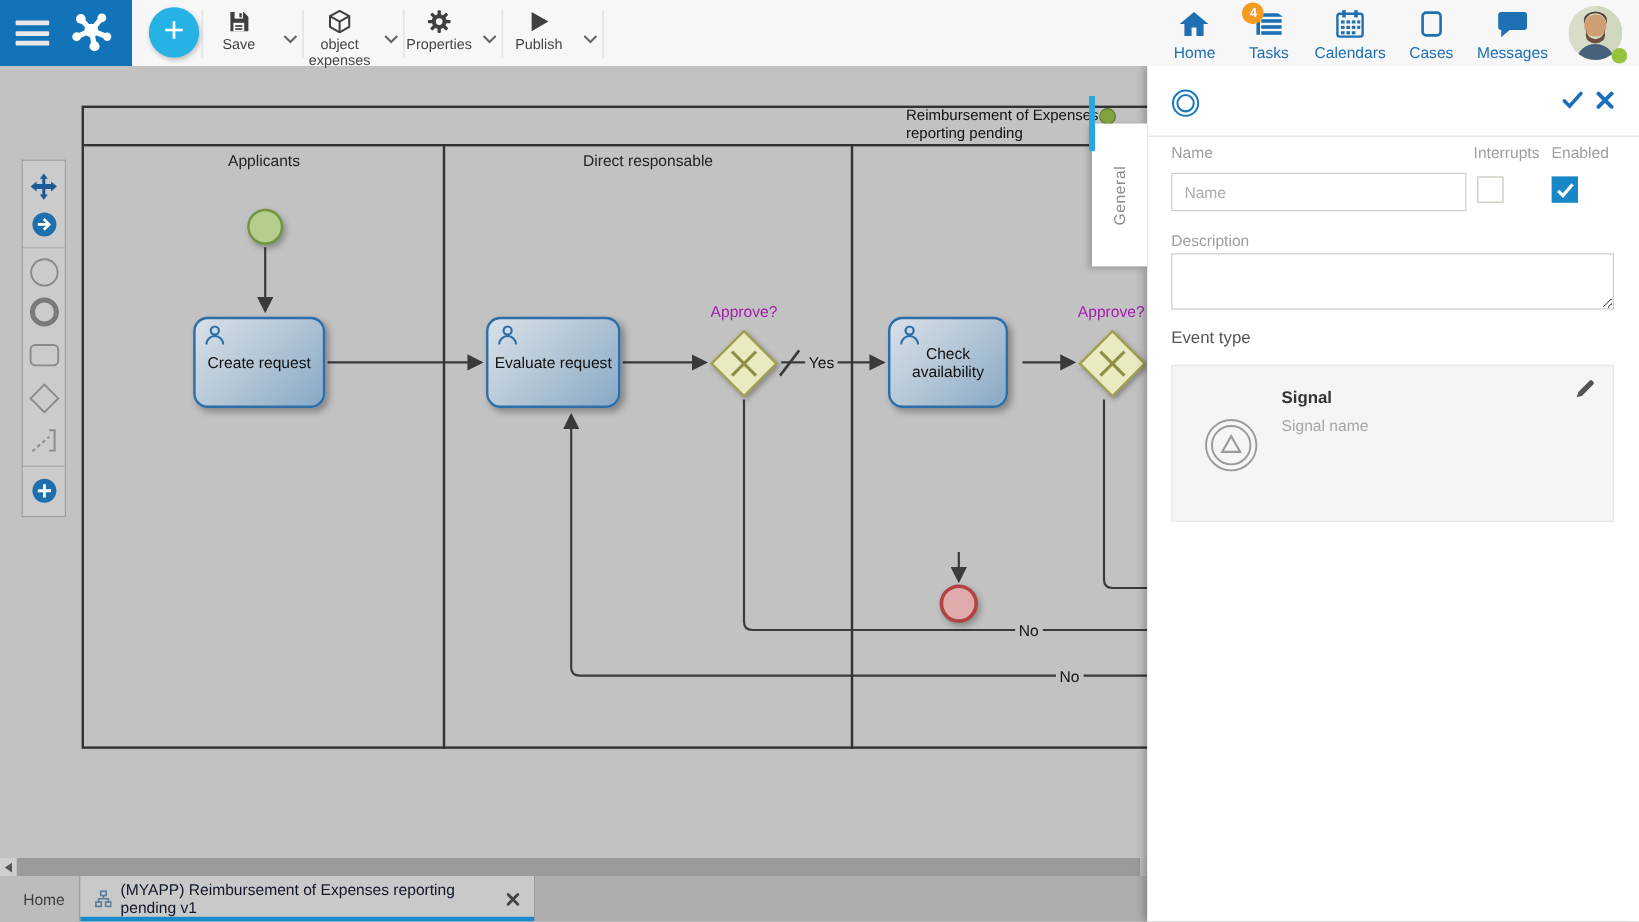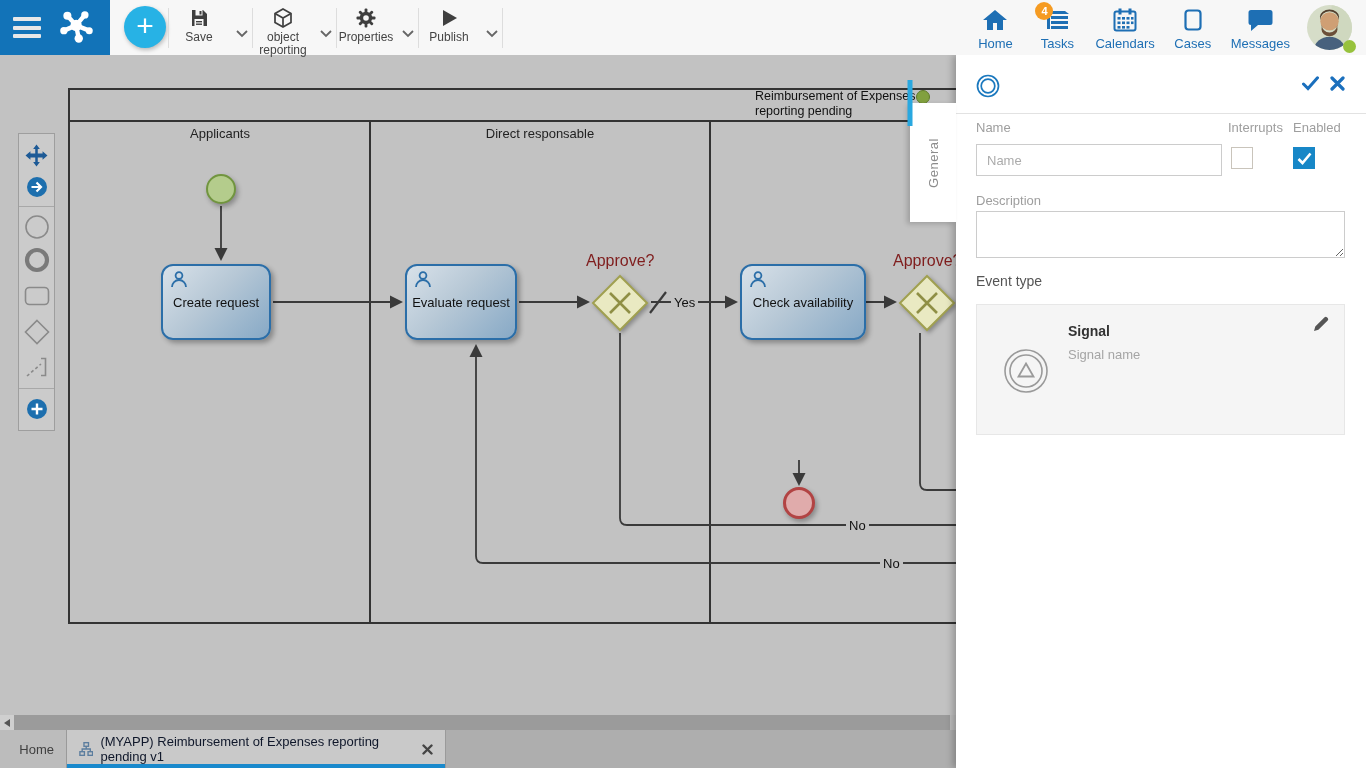--- a/index.html
+++ b/index.html
@@ -38,21 +38,21 @@
           box-shadow:3px 3px 5px rgba(0,0,0,.3); cursor:pointer; }
   .task .task-label { position:absolute; left:4px; right:4px; top:50%; transform:translateY(-50%); text-align:center; font-size:13px; color:#111; line-height:15px; }
   .task .person { position:absolute; left:7px; top:5px; }
 
   .event { position:absolute; border-radius:50%; box-shadow:2px 3px 5px rgba(0,0,0,.3); cursor:pointer; }
   #start-event { left:206px; top:119px; width:30px; height:30px; background:#b4cc8c; border:2px solid #71953f; }
   #end-event { left:783px; top:432px; width:32px; height:32px; background:#e0abab; border:3px solid #b24343; }
 
   .gateway-svg { position:absolute; filter:drop-shadow(2px 2px 2px rgba(0,0,0,.3)); cursor:pointer; }
   .edge-label { position:absolute; background:#c2c2c2; font-size:13px; color:#111; padding:0 3px; }
-  .gw-label { position:absolute; font-size:16px; color:#7f1d1d; text-align:center; }
+  .gw-label { position:absolute; font-size:13px; color:#a21caf; text-align:center; }
 
   
   #palette { position:absolute; left:18px; top:78px; width:37px; background:#cbcbcb; border:1px solid #9e9e9e; display:flex; flex-direction:column; align-items:center; padding:6px 0; }
   .pal-item { width:100%; height:31px; display:flex; align-items:center; justify-content:center; cursor:pointer; }
   .pal-div { width:100%; height:1px; background:#a8a8a8; margin:4px 0; }
 
   
   #hscroll { position:absolute; left:0; top:660px; width:956px; height:15px; background:#bdbdbd; }
   #hscroll-btn { position:absolute; left:0; top:0; width:14px; height:15px; background:#cfcfcf; cursor:pointer; }
   #hscroll-btn::after { content:""; position:absolute; left:4px; top:4px; border-right:6px solid #555; border-top:4px solid transparent; border-bottom:4px solid transparent; }
@@ -134,21 +134,21 @@
         </svg></span>
   </div>
   <div class="tsep" style="left:252px"></div>
   <div class="tbtn" style="left:252px;width:84px;">
     <span class="ticon">
       <svg width="20" height="20" viewBox="0 0 20 20" fill="none" stroke="#3f3f3f" stroke-width="1.7">
           <path d="M10,1 L18,5.5 V14.5 L10,19 L2,14.5 V5.5 Z"></path>
           <path d="M2,5.5 L10,10 L18,5.5 M10,10 V19"></path>
         </svg>
     </span>
-    <span class="tlabel"><span>object</span><br><span>reporting</span></span>
+    <span class="tlabel"><span>object</span><br><span>expenses</span></span>
     <span class="chev"><svg width="12" height="8" viewBox="0 0 12 8">
           <path d="M1,1 L6,6 L11,1" stroke="#666" stroke-width="1.8" fill="none"></path>
         </svg></span>
   </div>
   <div class="tsep" style="left:336px"></div>
   <div class="tbtn" style="left:336px;width:82px;">
     <span class="ticon">
       <svg width="20" height="20" viewBox="0 0 20 20">
           <g fill="#3f3f3f">
             <rect x="8.6" y="0.5" width="2.8" height="19" rx="1"></rect>
@@ -343,21 +343,21 @@
       </svg>
     <div class="task-label">Create request</div>
   </div>
   <div class="task" style="left:405px;top:209px;width:112px;height:76px;">
     <svg class="person" width="18" height="17" viewBox="0 0 18 17">
         <circle cx="9" cy="4.5" r="3.4" fill="none" stroke="#2b6ea8" stroke-width="1.8"></circle>
         <path d="M2,16 a7,7 0 0 1 14,0" fill="none" stroke="#2b6ea8" stroke-width="1.8"></path>
       </svg>
     <div class="task-label">Evaluate request</div>
   </div>
-  <div class="task" style="left:740px;top:209px;width:126px;height:76px;">
+  <div class="task" style="left:740px;top:209px;width:100px;height:76px;">
     <svg class="person" width="18" height="17" viewBox="0 0 18 17">
         <circle cx="9" cy="4.5" r="3.4" fill="none" stroke="#2b6ea8" stroke-width="1.8"></circle>
         <path d="M2,16 a7,7 0 0 1 14,0" fill="none" stroke="#2b6ea8" stroke-width="1.8"></path>
       </svg>
     <div class="task-label">Check availability</div>
   </div>
 
   <svg class="gateway-svg" style="left:588px;top:216px;" width="64" height="64" viewBox="0 0 64 64">
     <path d="M32,5 L59,32 L32,59 L5,32 Z" fill="#e9e9c2" stroke="#a0a050" stroke-width="2"></path>
     <path d="M22,22 L42,42 M42,22 L22,42" stroke="#8f8f45" stroke-width="2.6"></path>

